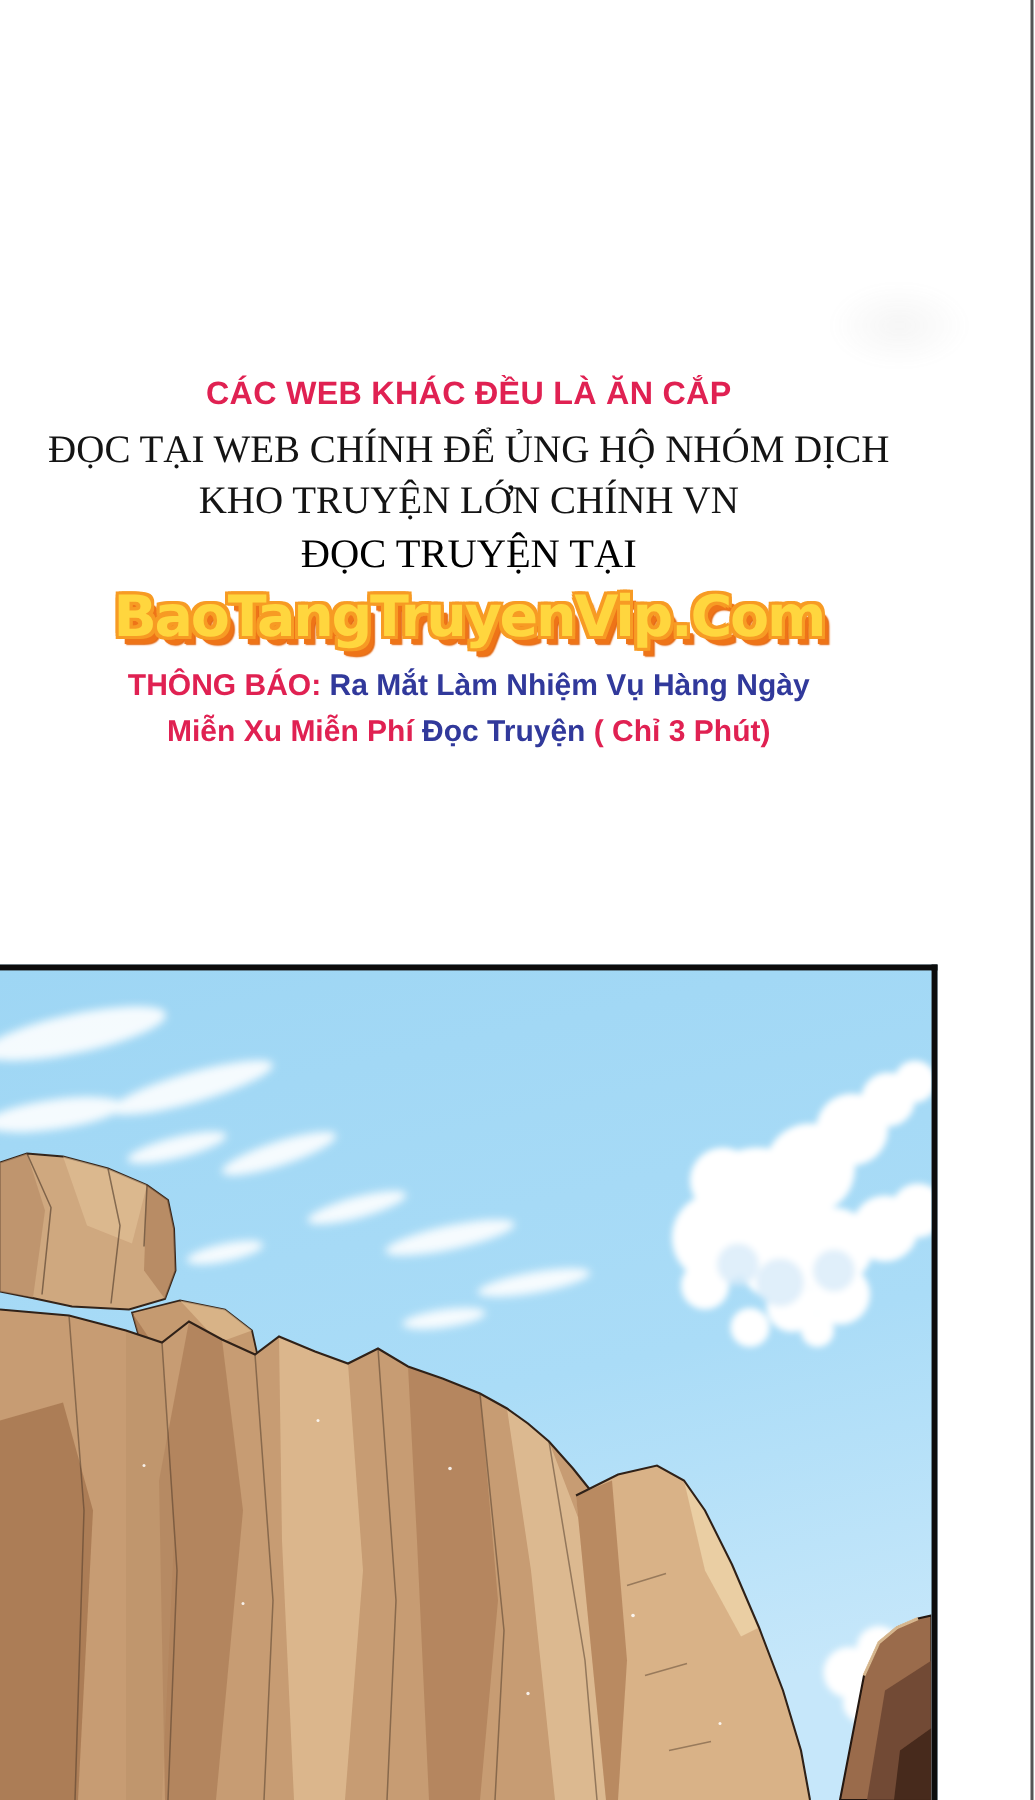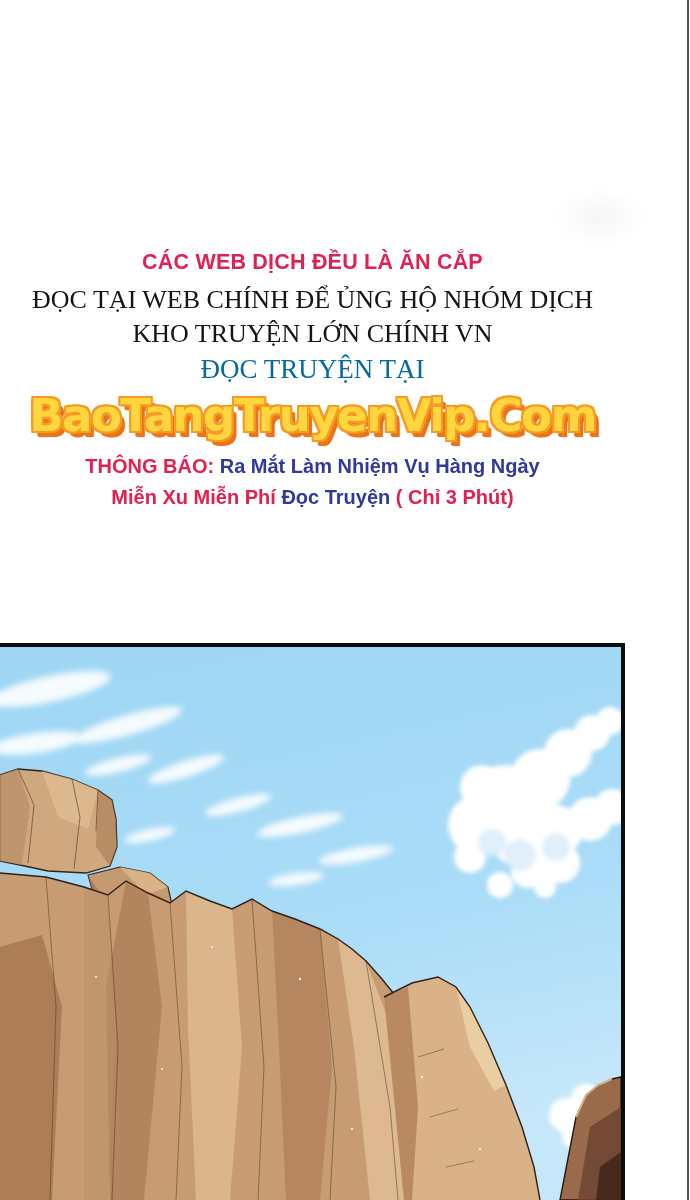--- a/index.html
+++ b/index.html
@@ -31,28 +31,28 @@
     color:#e02152;
     font-family:"Liberation Sans",sans-serif;
   }
   .promo .serif{
     font-family:"Liberation Serif",serif;
     color:#141414;font-size:26px;line-height:34px;font-weight:500;
   }
   .promo .serif.first{margin-top:8px;}
   .promo .read-at{
     font-family:"Liberation Serif",serif;
-    color:#0369a1;font-size:27px;line-height:36px;font-weight:500;
+    color:#000000;font-size:27px;line-height:36px;font-weight:500;
   }
   .promo .site{
     display:inline-block;
     margin-top:2px;
     font-family:"DejaVu Sans","Liberation Sans",sans-serif;
     font-weight:800;
-    font-size:45px;
+    font-size:38px;
     letter-spacing:-1.5px;
     color:#ffd63e;
     text-shadow:
       -2px -2px 0 #f79b24, 2px -2px 0 #f79b24,
       -2px 2px 0 #f79b24, 2px 2px 0 #f79b24,
       -2px 0   0 #f79b24, 2px 0    0 #f79b24,
       0 -2px   0 #f79b24, 0 2px    0 #f79b24,
       4px 5px 0 #ee7418, 5px 6px 1px #e2660f;
   }
   .promo .notice{
@@ -71,21 +71,21 @@
     border-right:4px solid #0c0c0c;
     overflow:hidden;
     background:#a9dcf7;
   }
   .panel svg{display:block;}
 </style>
 </head>
 <body>
 
 <div class="promo">
-  <div class="headline">CÁC WEB DỊCH ĐỀU LÀ ĂN CẮP</div>
+  <div class="headline">CÁC WEB KHÁC ĐỀU LÀ ĂN CẮP</div>
   <div class="serif first">ĐỌC TẠI WEB CHÍNH ĐỂ ỦNG HỘ NHÓM DỊCH</div>
   <div class="serif">KHO TRUYỆN LỚN CHÍNH VN</div>
   <div class="read-at">ĐỌC TRUYỆN TẠI</div>
   <div>
     <span class="site">BaoTangTruyenVip.Com</span>
   </div>
   <div class="notice">
     <span class="red">THÔNG BÁO:</span><span class="blue"> Ra Mắt Làm Nhiệm Vụ Hàng Ngày</span><br>
     <span class="red">Miễn Xu Miễn Phí </span><span class="blue">Đọc Truyện </span><span class="red">( Chỉ 3 Phút)</span>
   </div>

